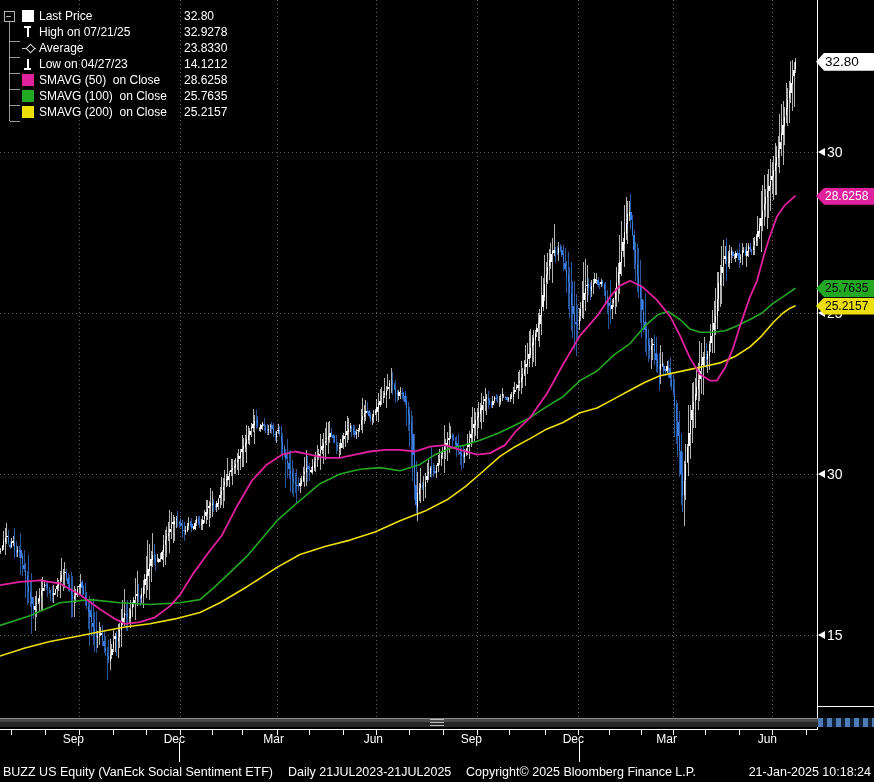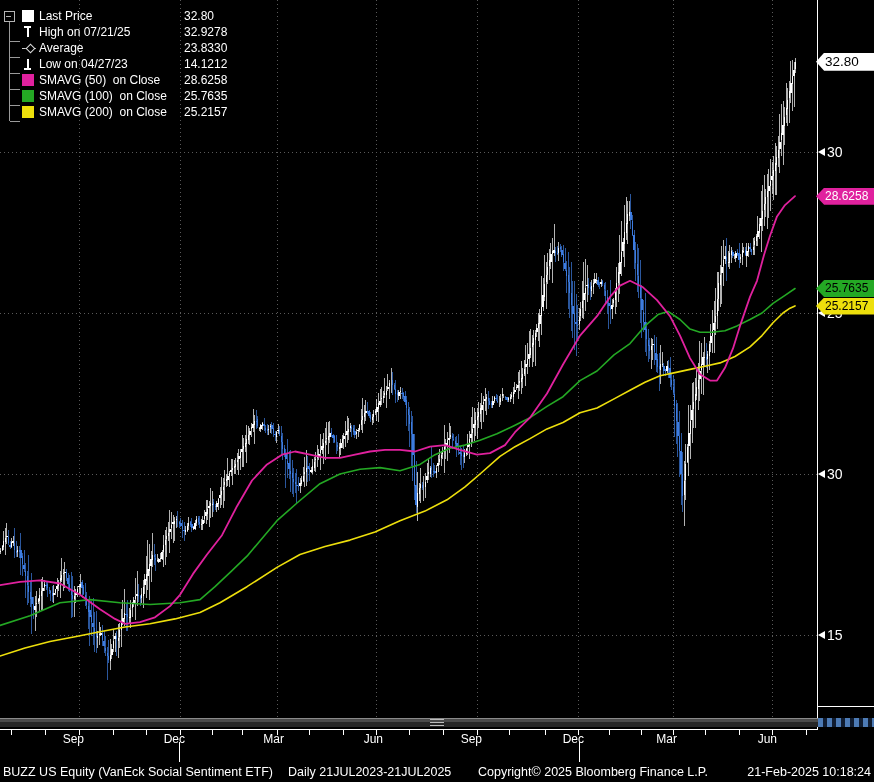--- a/index.html
+++ b/index.html
@@ -39,21 +39,21 @@
   
   .scrollbar{position:absolute;left:0;top:718px;width:818px;height:9px;z-index:4;
              background:linear-gradient(#8a8a8a 0 1px,#4a4a4a 1px 4px,#262626 4px 100%);}
   .scroll-stripes{position:absolute;left:818px;top:718px;width:56px;height:9px;z-index:4;
              background:repeating-linear-gradient(90deg,#4d7bb5 0 5px,#101c30 5px 9px);}
   .scroll-grip{position:absolute;left:430px;top:719px;width:14px;height:7px;z-index:5;
              background:repeating-linear-gradient(#bdbdbd 0 1px,transparent 1px 3px);}
   
   .footer{position:absolute;left:0;top:762px;width:874px;height:20px;background:#000;z-index:6;}
   .footer span{position:absolute;top:3px;color:#fff;font-size:12.5px;white-space:pre;}
-  .f1{left:3px;} .f2{left:288px;} .f3{left:478px;} .f4{right:3px;}
+  .f1{left:3px;} .f2{left:288px;} .f3{left:466px;} .f4{right:3px;}
 </style>
 </head>
 <body>
 
 <div class="stage">
 
   <svg id="plot" width="874" height="782">
       <defs>
         <clipPath id="plotclip">
           <rect x="0" y="0" width="817" height="720"></rect>
@@ -1218,15 +1218,15 @@
     </div>
 
   <div class="scrollbar"></div>
   <div class="scroll-stripes"></div>
   <div class="scroll-grip"></div>
 
   <div class="footer">
     <span class="f1">BUZZ US Equity (VanEck Social Sentiment ETF)</span>
     <span class="f2">Daily 21JUL2023-21JUL2025</span>
     <span class="f3">Copyright© 2025 Bloomberg Finance L.P.</span>
-    <span class="f4">21-Feb-2025 10:18:24</span>
+    <span class="f4">21-Jan-2025 10:18:24</span>
   </div>
 </div>
 
 </body></html>

